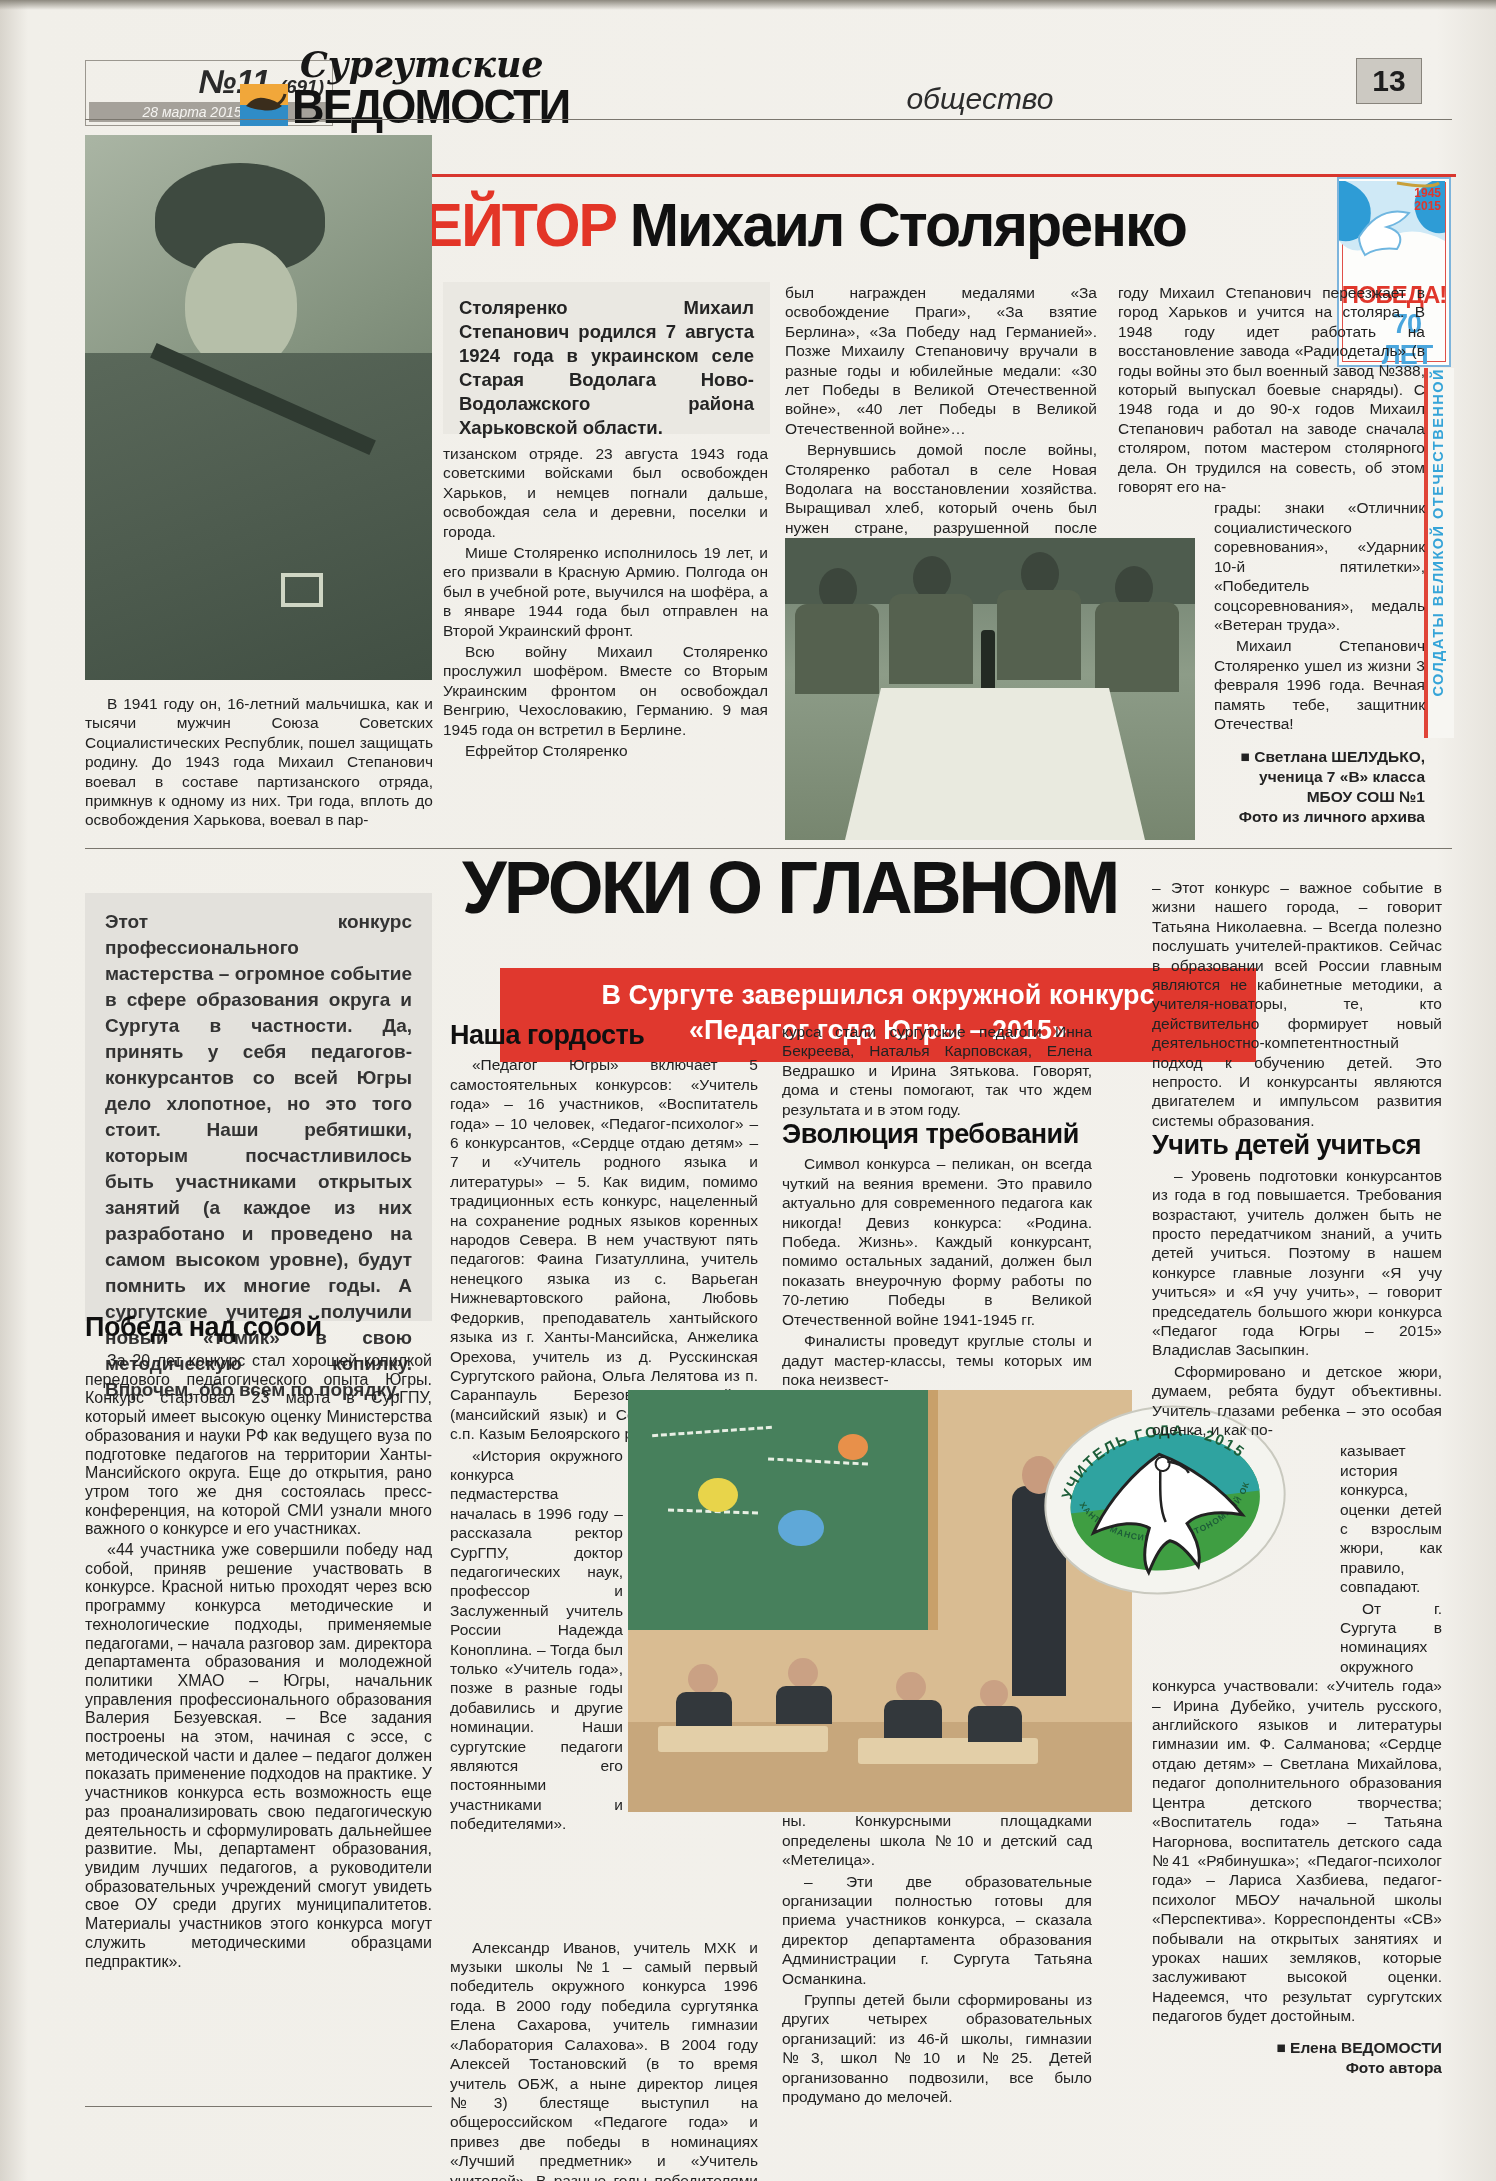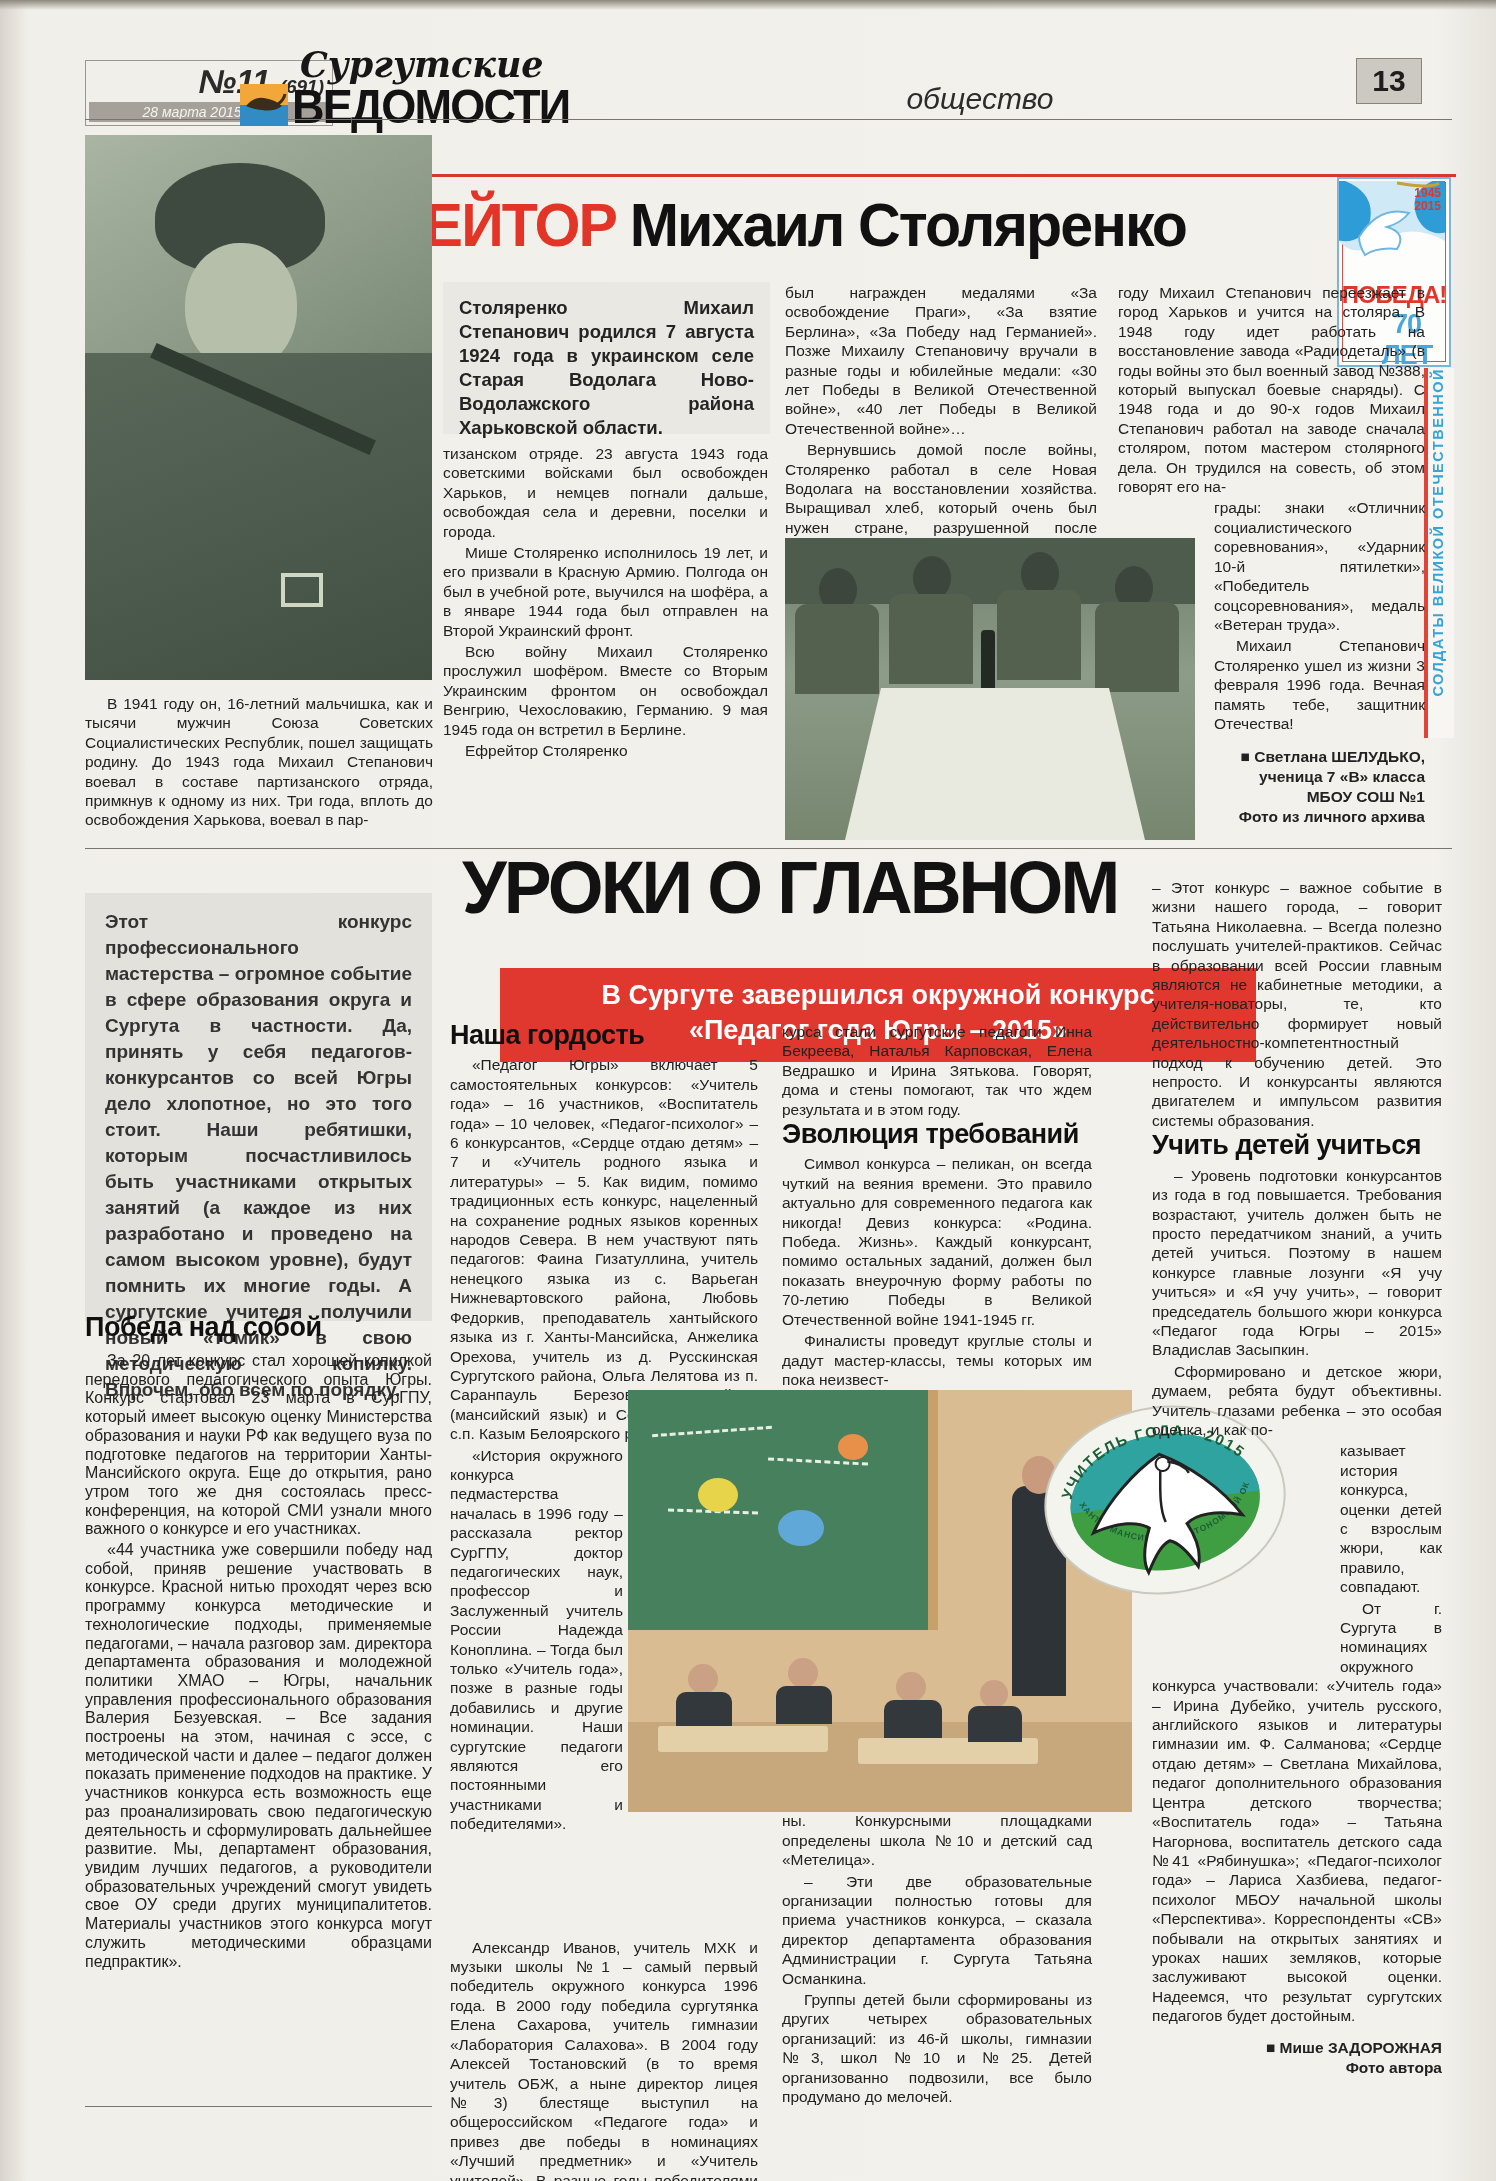--- a/index.html
+++ b/index.html
@@ -274,17 +274,17 @@
   </svg>
 
   <div class="abs c4 body-text">
     <p class="noindent">– Этот конкурс – важное событие в жизни нашего города, – говорит Татьяна Николаевна. – Всегда полезно послушать учителей-практиков. Сейчас в образовании всей России главным являются не кабинетные методики, а учителя-новаторы, те, кто действительно формирует новый деятельностно-компетентностный подход к обучению детей. Это непросто. И конкурсанты являются двигателем и импульсом развития системы образования.</p>
     <div class="colhead">Учить детей учиться</div>
     <p>– Уровень подготовки конкурсантов из года в год повышается. Требования возрастают, учитель должен быть не просто передатчиком знаний, а учить детей учиться. Поэтому в нашем конкурсе главные лозунги «Я учу учиться» и «Я учу учить», – говорит председатель большого жюри конкурса «Педагог года Югры – 2015» Владислав Засыпкин.</p>
     <p>Сформировано и детское жюри, думаем, ребята будут объективны. Учитель глазами ребенка – это особая оценка, и как по-</p>
     <div class="pelican-spacer"></div>
     <p class="noindent">казывает история конкурса, оценки детей с взрослым жюри, как правило, совпадают.</p>
     <p>От г. Сургута в номинациях окружного конкурса участвовали: «Учитель года» – Ирина Дубейко, учитель русского, английского языков и литературы гимназии им. Ф. Салманова; «Сердце отдаю детям» – Светлана Михайлова, педагог дополнительного образования Центра детского творчества; «Воспитатель года» – Татьяна Нагорнова, воспитатель детского сада №41 «Рябинушка»; «Педагог-психолог года» – Лариса Хазбиева, педагог-психолог МБОУ начальной школы «Перспектива». Корреспонденты «СВ» побывали на открытых занятиях и уроках наших земляков, которые заслуживают высокой оценки. Надеемся, что результат сургутских педагогов будет достойным.</p>
-    <p class="sig prewrap" style="margin-top:12px;">■ Мише ЗАДОРОЖНАЯ
+    <p class="sig prewrap" style="margin-top:12px;">■ Елена ВЕДОМОСТИ
 Фото автора</p>
   </div>
 
 </div>
 
 </body></html>

